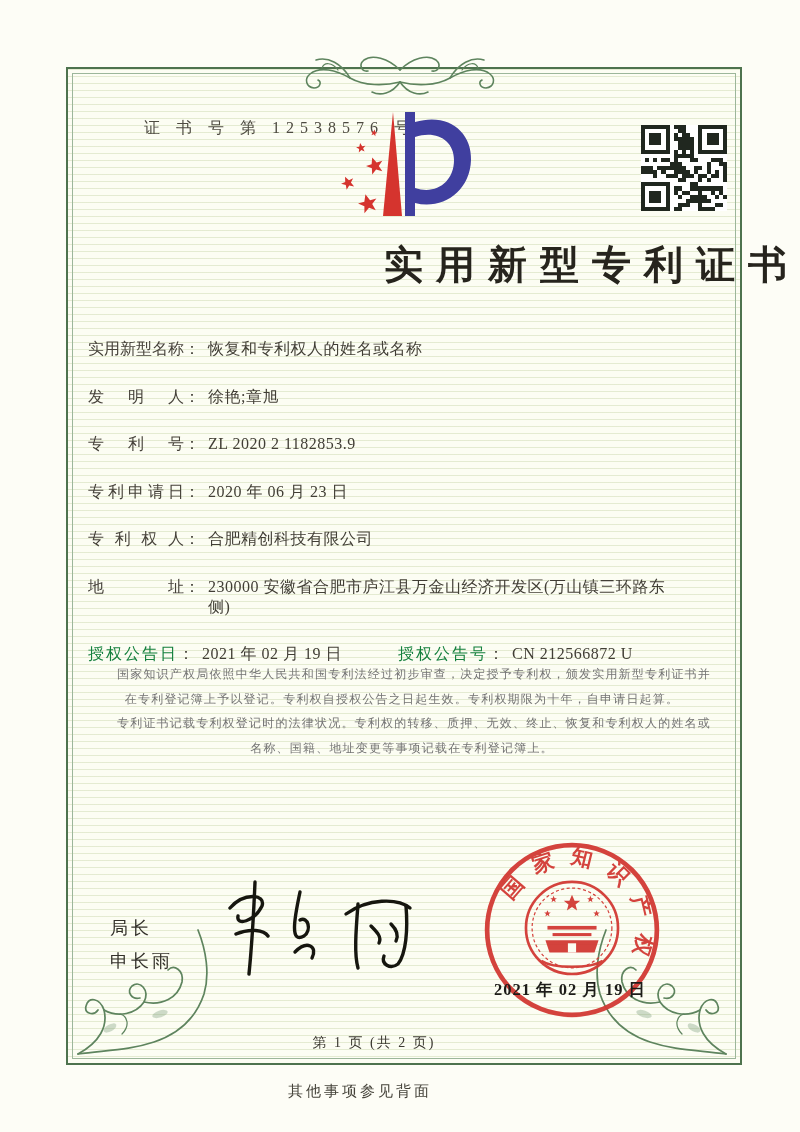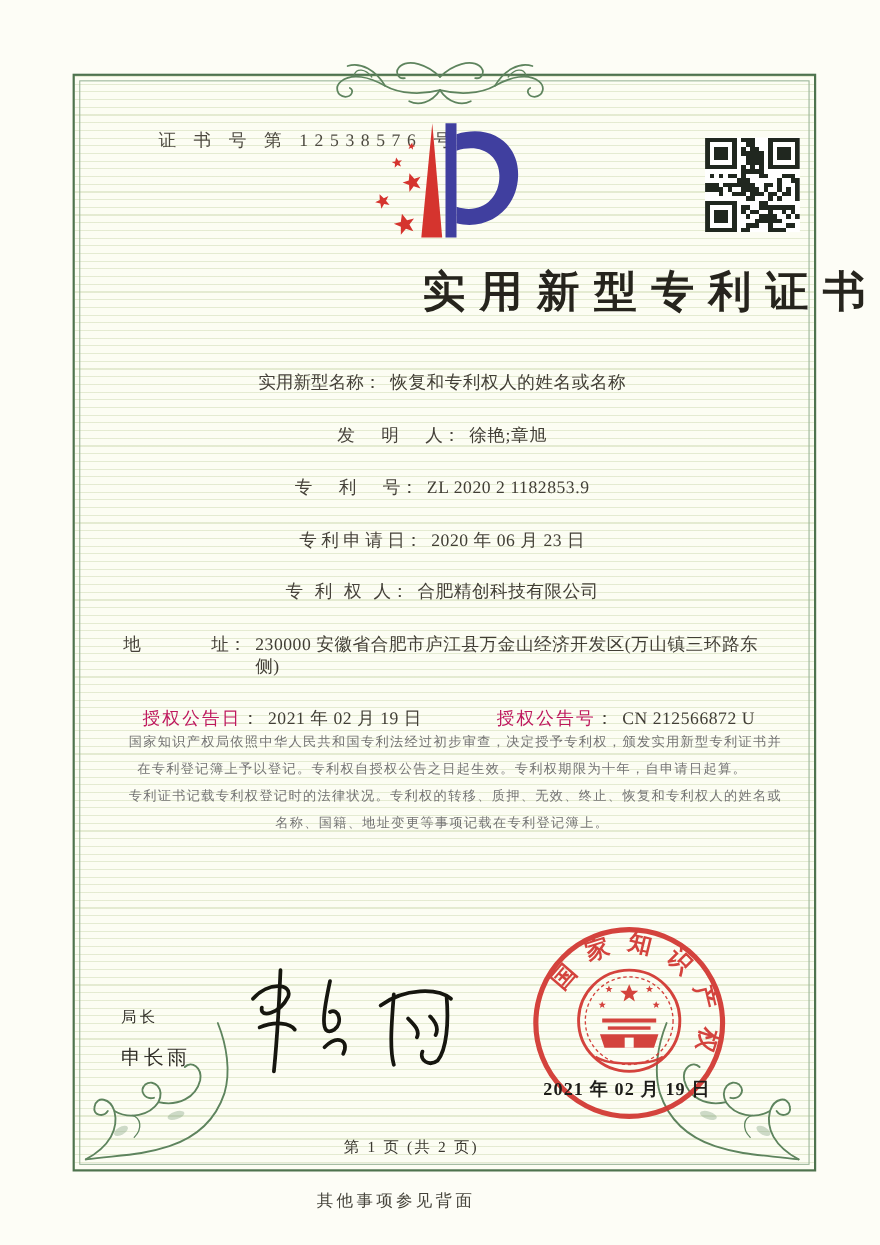--- a/index.html
+++ b/index.html
@@ -25,32 +25,32 @@
   
   .cert-no{left:104px;top:118px;font-size:16px;letter-spacing:6px;color:#4d4a40;margin-left:40px;}
   .logo{left:330px;top:108px;}
   .qr{left:641px;top:125px;width:86px;height:86px;background:#ffffff;}
   .title{
     left:0;top:238px;width:100%;text-align:right;
     font-size:39px;font-weight:bold;letter-spacing:13px;color:#26241d;
   }
   
   .fields{left:88px;top:339px;width:628px;font-size:16px;}
-  .frow{display:flex;align-items:flex-start;margin-bottom:27.5px;line-height:20px;justify-content:center;}
+  .frow{display:flex;align-items:flex-start;margin-bottom:27.5px;line-height:20px;}
   .lbl{display:inline-block;width:96px;text-align:justify;text-align-last:justify;color:#46423a;flex:0 0 96px;}
   .colon{color:#46423a;margin-right:8px;}
   .val{color:#413e35;letter-spacing:.5px;max-width:460px;}
   .grant-row{margin-bottom:0;}
-  .lbl-grant{letter-spacing:2px;color:#be185d;flex:none;width:auto;text-align:left;text-align-last:auto;margin-left:12px;}
+  .lbl-grant{letter-spacing:2px;color:#15803d;flex:none;width:auto;text-align:left;text-align-last:auto;}
   .pair2{margin-left:56px;display:flex;}
   
   .body-text{left:88px;top:662px;width:628px;font-size:12px;line-height:24.5px;color:#737373;letter-spacing:1.2px;text-align:center;}
   .body-text p{margin:0;text-indent:2em;}
   
-  .director-title{left:110px;top:916px;font-size:14px;letter-spacing:3px;color:#33312a;}
+  .director-title{left:110px;top:916px;font-size:18px;letter-spacing:3px;color:#33312a;}
   .director-name{left:110px;top:949px;font-size:18px;letter-spacing:3px;color:#33312a;}
   .signature{left:200px;top:872px;}
   
   .seal{left:482px;top:840px;opacity:.95;}
   .seal-date{left:474px;top:979px;width:192px;text-align:center;font-size:16.5px;font-weight:bold;color:#1d1c19;letter-spacing:1px;}
   
   .page-no{left:0;top:1034px;width:100%;text-align:center;font-size:14px;letter-spacing:2px;color:#3a382f;transform:translateX(-26px);}
   .back-note{left:0;top:1082px;width:100%;text-align:center;font-size:15px;letter-spacing:3px;color:#45433a;transform:translateX(-40px);}
   .ornament{pointer-events:none;}
 </style>

